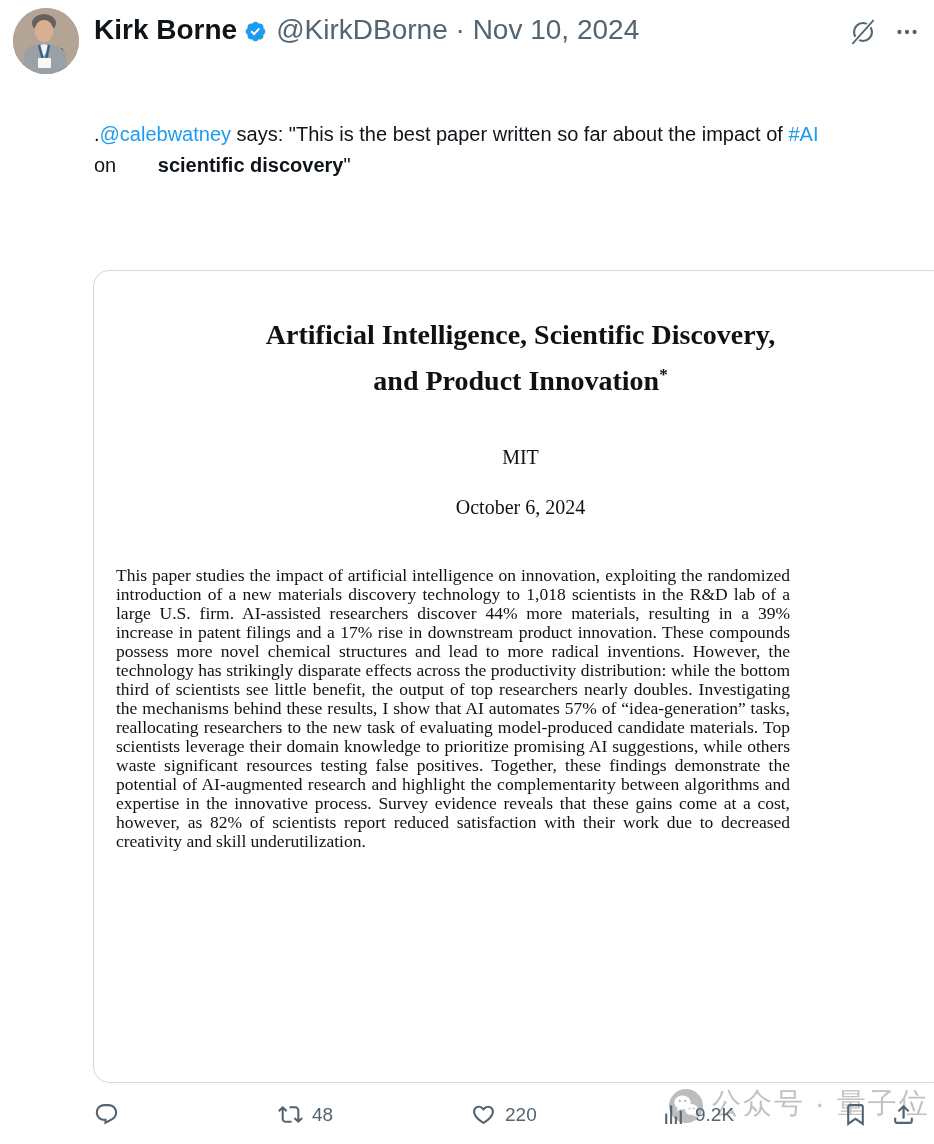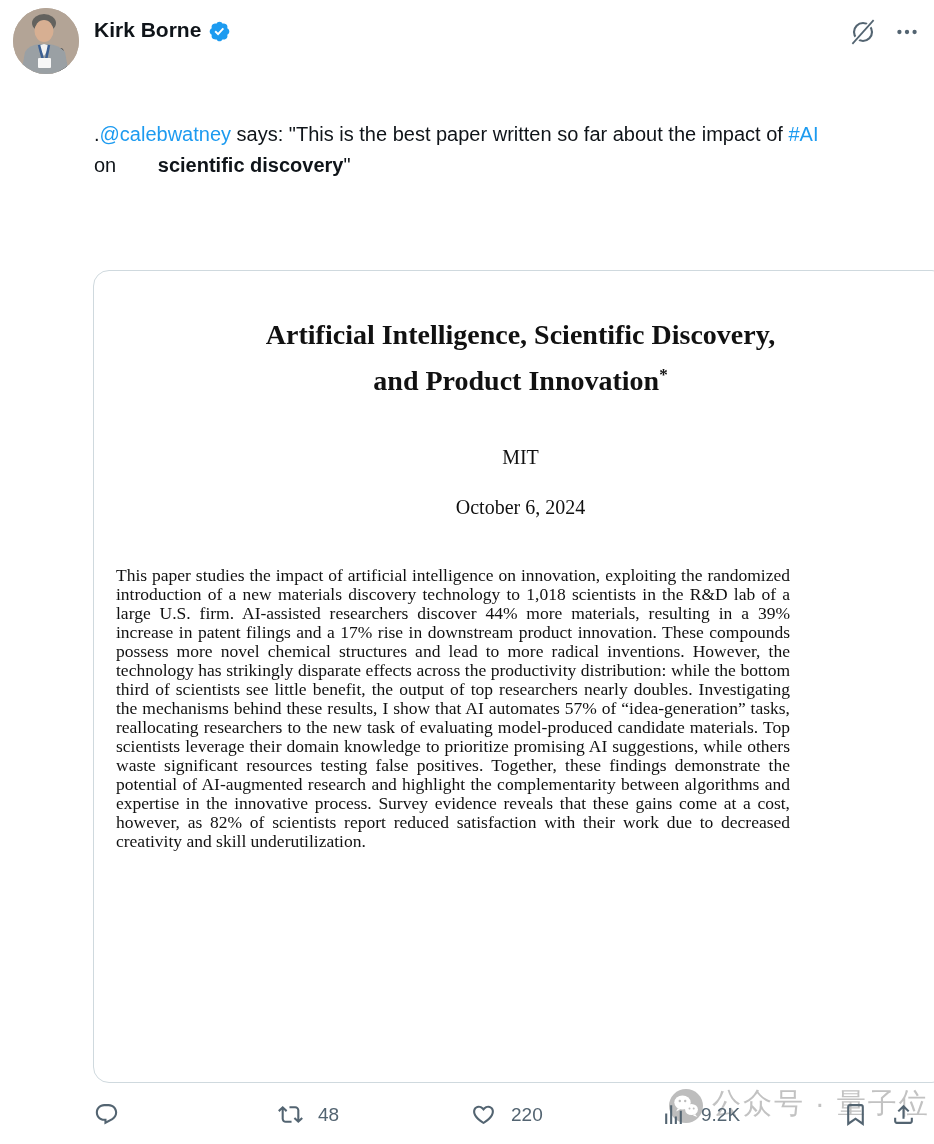--- a/index.html
+++ b/index.html
@@ -24,21 +24,21 @@
   }
   
   .avatar {
     position: absolute; left: 13px; top: 8px;
     width: 66px; height: 66px; border-radius: 50%;
     overflow: hidden; background: #b6a79a;
   }
   .header-row {
     position: absolute; left: 94px; top: 16px; right: 110px;
     display: flex; align-items: center; gap: 7px;
-    font-size: 21px; line-height: 28px; white-space: nowrap;
+    font-size: 28px; line-height: 28px; white-space: nowrap;
   }
   .display-name { font-weight: 700; color: var(--text); }
   .verified { width: 23px; height: 23px; flex: 0 0 auto; margin-top: 2px; }
   .handle-line { color: var(--secondary); margin-left: 2px; }
   .header-icons {
     position: absolute; right: 14px; top: 17px;
     display: flex; align-items: center; gap: 16px; color: var(--secondary);
   }
   .header-icons svg { display: block; }
   
@@ -91,21 +91,21 @@
     font-size: 29px; letter-spacing: 2px; white-space: nowrap;
   }
   .watermark svg { display: block; }
   
   .action-bar {
     position: absolute; left: 94px; top: 1102px; width: 826px; height: 38px;
     z-index: 2; color: var(--secondary);
   }
   .action-item {
     position: absolute; top: 0;
-    display: flex; align-items: center; gap: 15px;
+    display: flex; align-items: center; gap: 9px;
     color: var(--secondary); cursor: pointer;
   }
   .action-item svg { display: block; }
   .action-count { font-size: 19px; line-height: 25px; }
   .act-reply    { left: 0; }
   .act-repost   { left: 184px; }
   .act-like     { left: 377px; }
   .act-views    { left: 567px; text-align: center; }
   .act-bookmark { left: 749px; }
   .act-share    { left: 797px; }
@@ -126,20 +126,25 @@
       <path d="M26 37 L30 52 M36 37 L33 52" stroke="#3b5f93" stroke-width="2.5" fill="none"></path>
       <rect x="25" y="50" width="13" height="10" rx="1" fill="#f7f7f7"></rect>
     </svg>
   </div>
 
   <div class="header-row">
     <span class="display-name">Kirk Borne</span>
     <svg class="verified" viewBox="0 0 22 22">
       <path fill="#1d9bf0" d="M20.396 11c-.018-.646-.215-1.275-.57-1.816-.354-.54-.852-.972-1.438-1.246.223-.607.27-1.264.14-1.897-.131-.634-.437-1.218-.882-1.687-.47-.445-1.053-.75-1.687-.882-.633-.13-1.29-.083-1.897.14-.273-.587-.704-1.086-1.245-1.44S11.647 1.62 11 1.604c-.646.017-1.273.213-1.813.568s-.969.854-1.24 1.44c-.608-.223-1.267-.272-1.902-.14-.635.13-1.22.436-1.69.882-.445.47-.749 1.055-.878 1.688-.13.633-.08 1.29.144 1.896-.587.274-1.087.705-1.443 1.245-.356.54-.555 1.17-.574 1.817.019.647.218 1.276.574 1.817.356.54.856.972 1.443 1.245-.224.606-.274 1.263-.144 1.896.13.634.433 1.218.877 1.688.47.443 1.054.747 1.687.878.633.132 1.29.084 1.897-.136.274.586.705 1.084 1.246 1.439.54.354 1.17.551 1.816.569.647-.016 1.276-.213 1.817-.567s.972-.854 1.245-1.44c.604.239 1.266.296 1.903.164.636-.132 1.22-.447 1.68-.907.46-.46.776-1.044.908-1.681s.075-1.299-.165-1.903c.586-.274 1.084-.705 1.439-1.246.354-.54.551-1.17.569-1.816zM9.662 14.85l-3.429-3.428 1.293-1.302 2.072 2.072 4.4-4.794 1.347 1.246z"></path>
     </svg>
+    <span class="handle-line">
+      <span>@KirkDBorne</span>
+      <span>·</span>
+      <span>Nov 10, 2024</span>
+    </span>
   </div>
 
   <div class="header-icons">
     <svg width="30" height="30" viewBox="0 0 24 24">
       <circle cx="12" cy="12" r="7.2" fill="none" stroke="currentColor" stroke-width="1.7"></circle>
       <line x1="3.5" y1="21.5" x2="20.5" y2="2.5" stroke="#ffffff" stroke-width="4"></line>
       <line x1="3.5" y1="21.5" x2="20.5" y2="2.5" stroke="currentColor" stroke-width="1.4"></line>
     </svg>
     <svg width="26" height="26" viewBox="0 0 24 24">
       <circle cx="5" cy="12" r="2" fill="currentColor"></circle>

